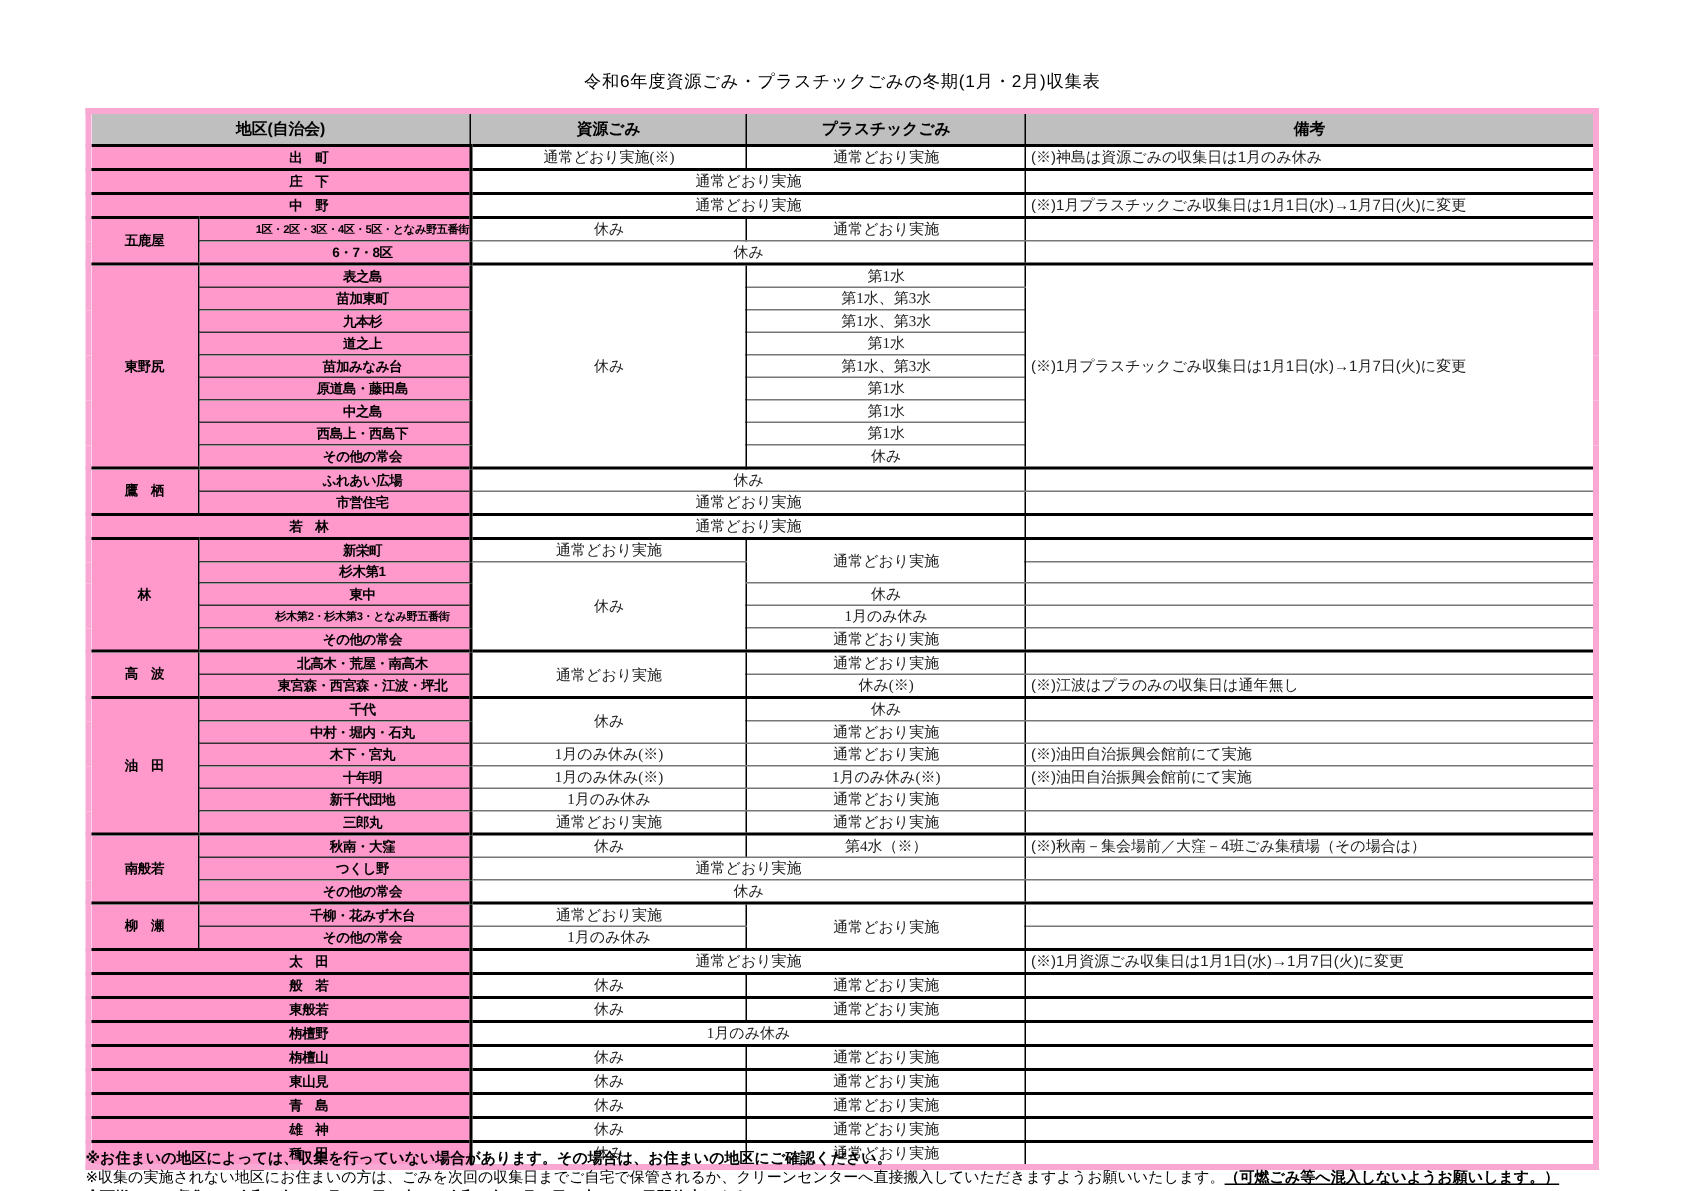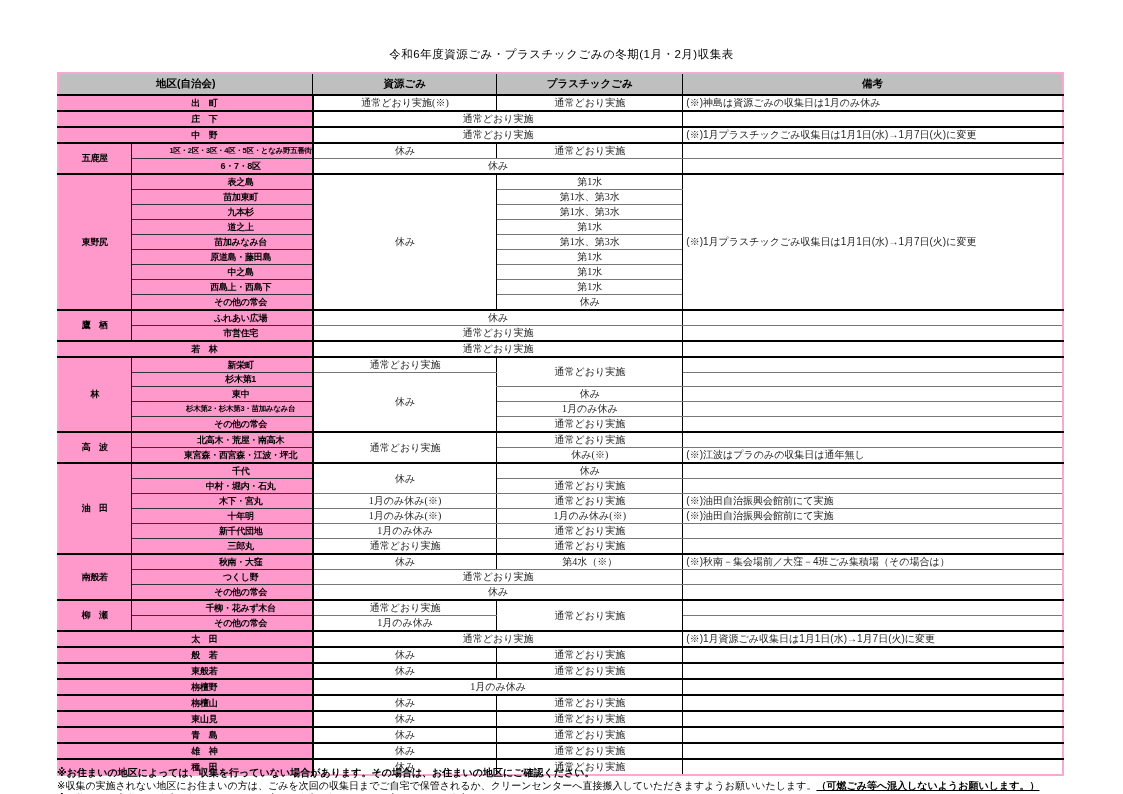--- a/index.html
+++ b/index.html
@@ -6,21 +6,21 @@
   body{
     width:1123px;height:794px;background:#ffffff;position:relative;
     font-family:"Liberation Sans","DejaVu Sans",sans-serif;color:#000;
   }
   .title{
     position:absolute;top:47px;left:0;width:1123px;text-align:center;
     font-size:11.5px;font-weight:normal;letter-spacing:0.5px;
   }
   table.sched{
     position:absolute;left:57px;top:72px;border-collapse:collapse;
-    table-layout:fixed;border:2px solid #f9a8d4;
+    table-layout:fixed;border:4px solid #f9a8d4;
   }
   .sched th{
     background:#bfbfbf;border:1px solid #000;border-bottom:2px solid #000;
     font-size:10.5px;font-weight:bold;height:20px;padding:0;overflow:hidden;white-space:nowrap;
   }
   .sched td{
     height:13px;padding:0;overflow:hidden;white-space:nowrap;vertical-align:middle;
     border-left:1px solid #000;border-right:1px solid #000;
     border-top:1px solid #777;border-bottom:1px solid #777;
   }
@@ -158,21 +158,21 @@
         <td class="d">杉木第1</td>
         <td rowspan="4" class="v">休み</td>
         <td class="r"></td>
       </tr>
       <tr>
         <td class="d">東中</td>
         <td class="v">休み</td>
         <td class="r"></td>
       </tr>
       <tr>
-        <td class="d" style="font-size: 7.5px;">杉木第2・杉木第3・苗加みなみ台</td>
+        <td class="d" style="font-size: 7.5px;">杉木第2・杉木第3・となみ野五番街</td>
         <td class="v">1月のみ休み</td>
         <td class="r"></td>
       </tr>
       <tr>
         <td class="d">その他の常会</td>
         <td class="v">通常どおり実施</td>
         <td class="r"></td>
       </tr>
       <tr class="thick">
         <td rowspan="2" class="g">高　波</td>

